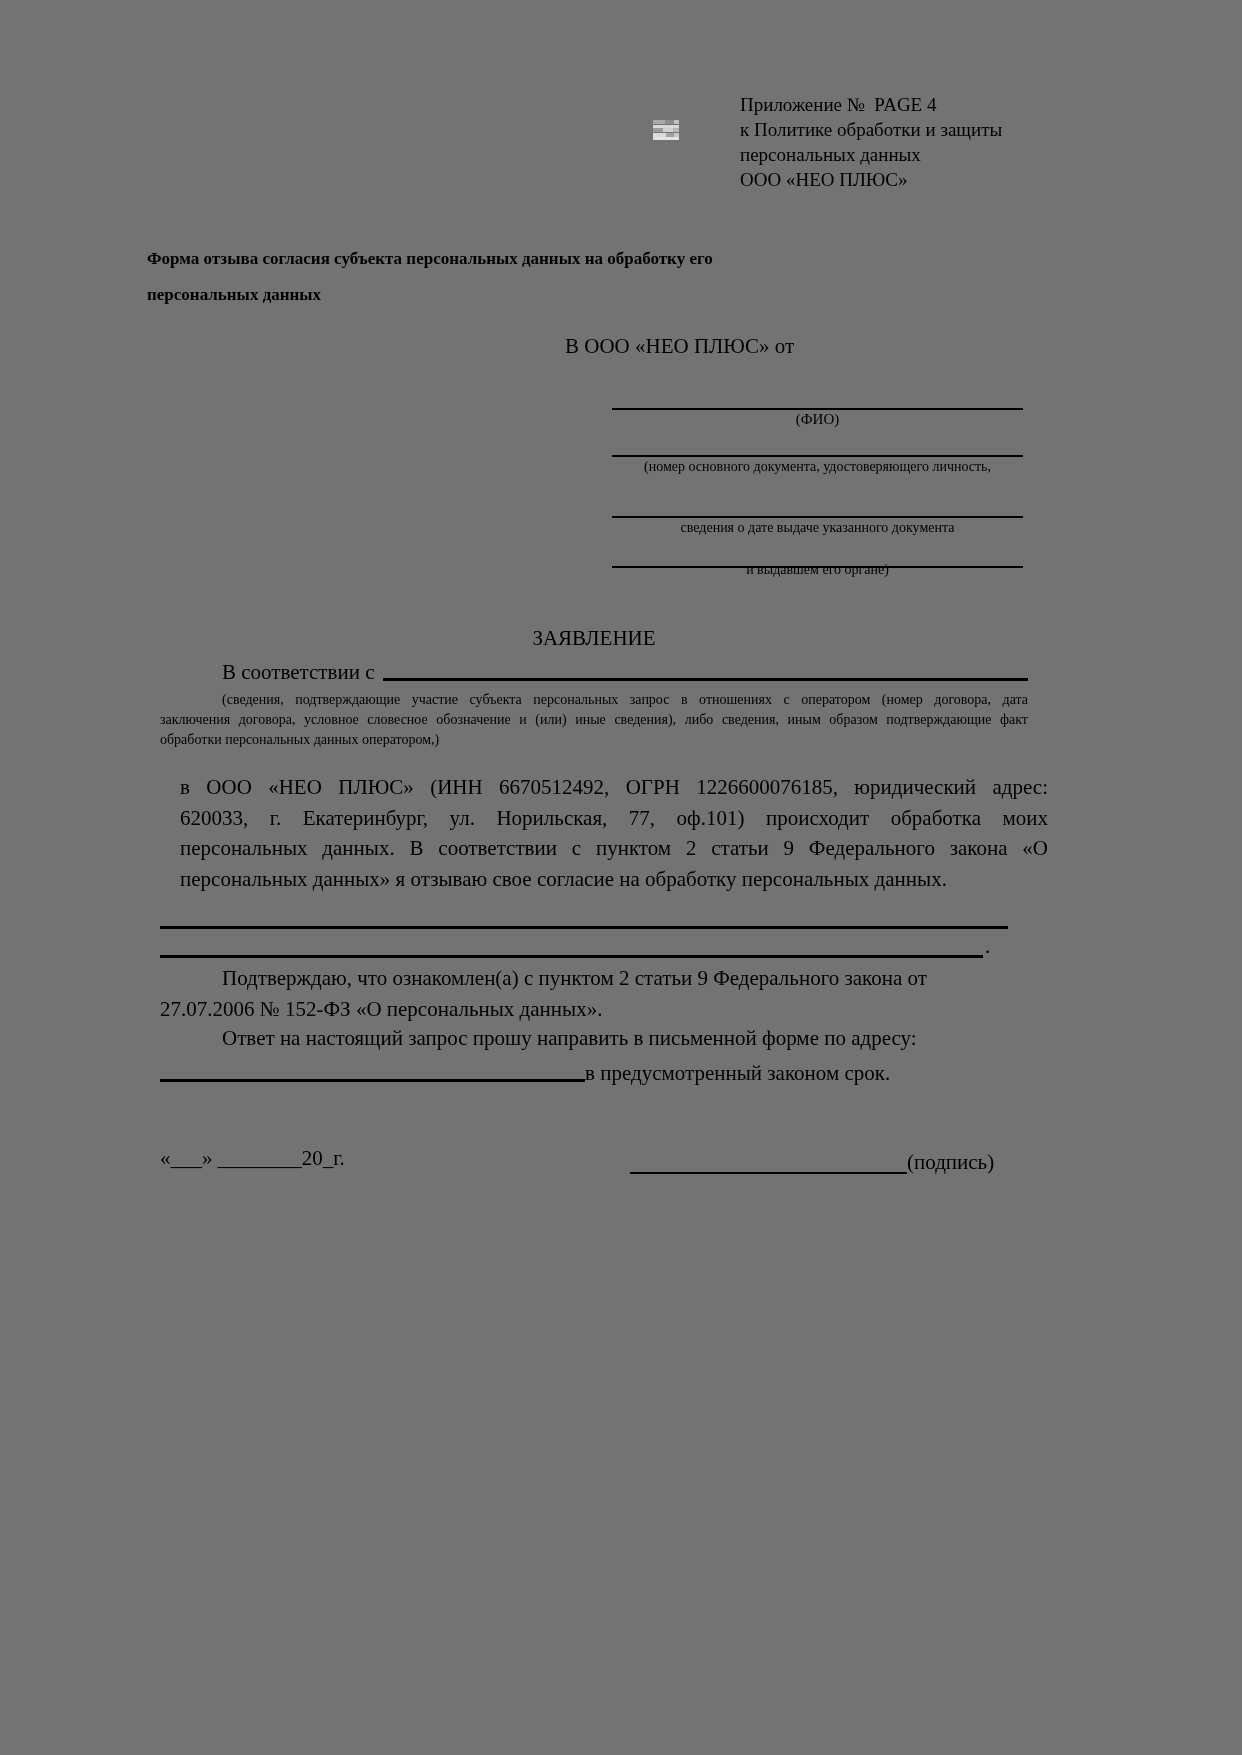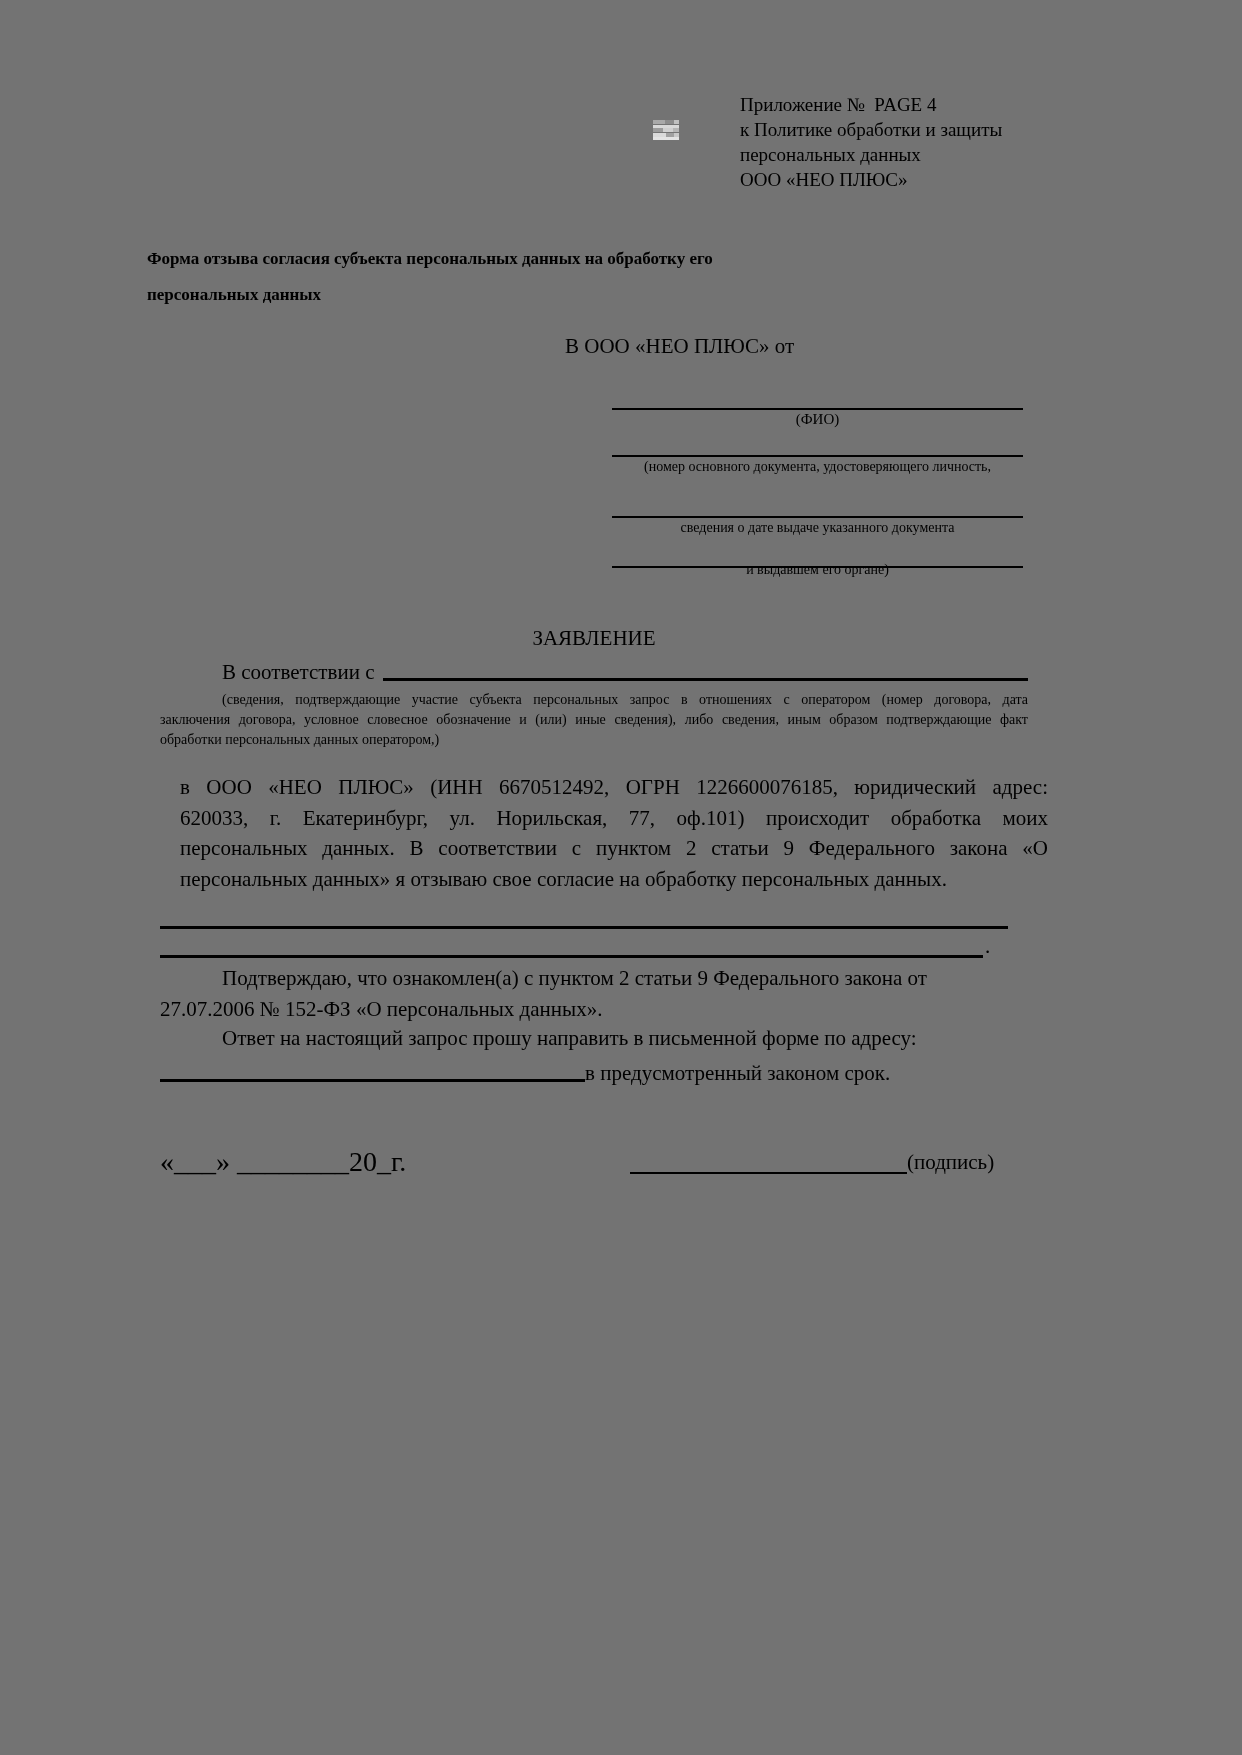--- a/index.html
+++ b/index.html
@@ -55,21 +55,21 @@
   .blank-2-dot { left:985px; top:934px; font-size:21px; }
 
   .confirm-par { left:160px; top:963px; width:868px; font-size:21px; line-height:31px; }
 
   .reply-label { left:160px; top:1026px; width:868px; font-size:21px; }
   .reply-row { left:160px; top:1056px; width:868px; font-size:21px; display:flex; align-items:flex-end; height:30px; }
   .reply-row .addr-line { width:425px; border-bottom:3px solid #000; margin-bottom:4px; height:0; }
   .reply-row .suffix { white-space:nowrap; }
 
   
-  .date-line { left:160px; top:1146px; font-size:28px; }
+  .date-line { left:160px; top:1146px; font-size:21px; }
   .sig-line { left:630px; top:1172px; width:277px; height:0; border-top:2px solid #000; }
   .sig-caption { left:907px; top:1150px; font-size:21px; }
 </style>
 </head>
 <body>
 
 <div class="page">
 
   <div class="abs appendix">
     <div class="appendix-line">Приложение №  PAGE 4</div>

